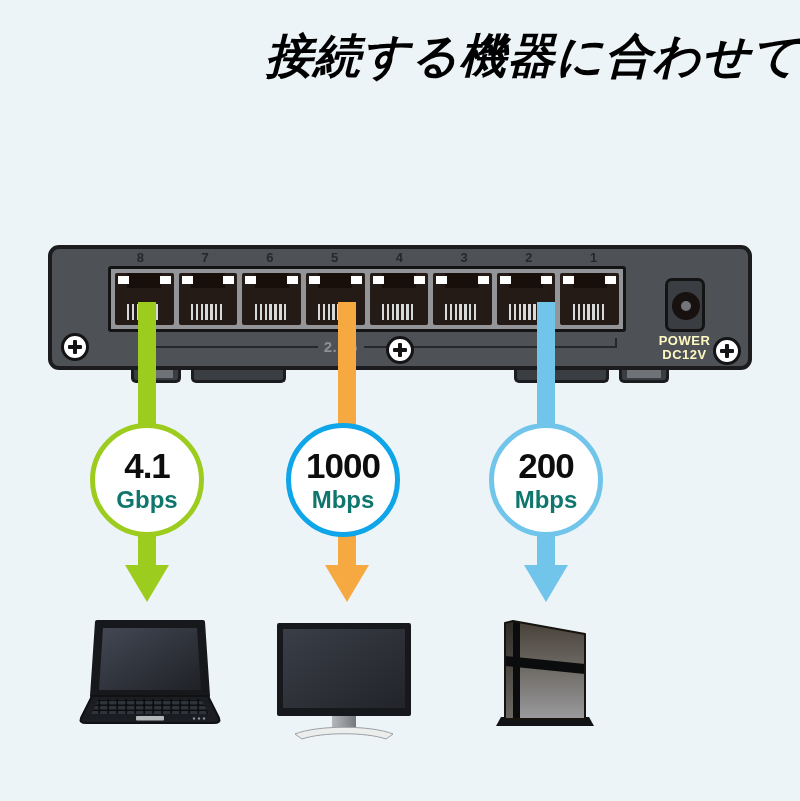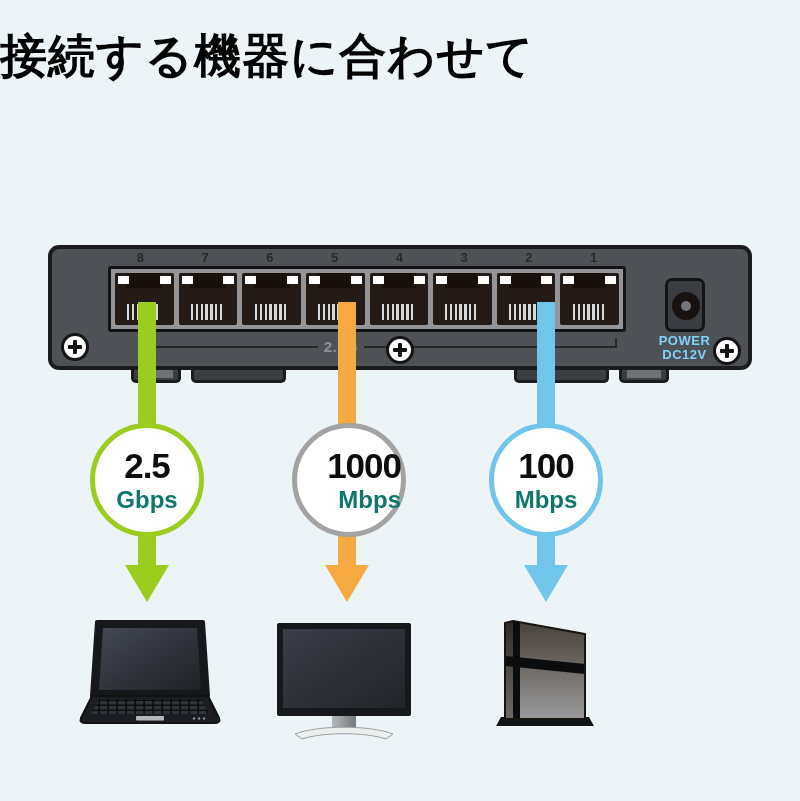--- a/index.html
+++ b/index.html
@@ -1,22 +1,22 @@
 <!DOCTYPE html>
 <html><head>
 <meta charset="utf-8">
 <style>
   * { margin:0; padding:0; box-sizing:border-box; }
   html,body { width:800px; }
   body { font-family:"Liberation Sans","DejaVu Sans",sans-serif; }
   .page { position:relative; width:800px; height:801px; background:#ecf4f7; overflow:hidden; }
 
   
-  .title { position:absolute; top:26px; left:0; width:800px; text-align:left;
-           font-size:47px; line-height:59px; font-weight:700; color:#000; letter-spacing:1px; }
+  .title { position:absolute; top:26px; left:0; width:800px; text-align:right;
+           font-size:47px; line-height:59px; font-weight:700; color:#000; letter-spacing:1px;font-style:italic; }
 
   
   .switch { position:absolute; left:48px; top:245px; width:704px; height:125px;
             background:#4e5156; border:4px solid #1c1c1e; border-radius:11px; z-index:1; }
   .port-numbers { position:absolute; left:56px; top:1px; width:518px; height:16px;
                   display:flex; font-size:13px; font-weight:700; color:#26282b; }
   .port-numbers span { flex:1; text-align:center; }
   .ports-panel { position:absolute; left:56px; top:17px; width:518px; height:66px;
                  background:#939598; border:3px solid #141414; border-radius:3px;
                  display:flex; gap:5px; padding:4px; }
@@ -47,21 +47,21 @@
   .screw.s-middle { left:334px; top:87px; }
   .screw.s-right  { left:661px; top:88px; }
 
   .dc-jack { position:absolute; left:613px; top:29px; width:40px; height:54px;
              background:#3a3d42; border:3px solid #141414; border-radius:7px; }
   .dc-jack .hole { position:absolute; left:4px; top:11px; width:28px; height:28px;
                    border-radius:50%; background:#17120f; }
   .dc-jack .pin  { position:absolute; left:9px; top:9px; width:10px; height:10px;
                    border-radius:50%; background:#74757b; }
   .power-label { position:absolute; left:585px; top:85px; width:95px; text-align:center;
-                 font-size:13px; line-height:14px; font-weight:700; color:#7dd3fc; letter-spacing:.5px; }
+                 font-size:13px; line-height:14px; font-weight:700; color:#fef9c3; letter-spacing:.5px; }
 
   
   .tab { position:absolute; top:366px; height:17px; background:#3a3d42;
          border:3px solid #1c1c1e; border-top:none; border-radius:0 0 5px 5px; z-index:0; }
   .tab .tab-inner { position:absolute; left:5px; right:5px; top:3px; height:9px; background:#6f7277; }
   .tab.t1 { left:131px; width:50px; }
   .tab.t2 { left:191px; width:95px; }
   .tab.t3 { left:514px; width:95px; }
   .tab.t4 { left:619px; width:50px; }
 
@@ -73,21 +73,21 @@
   .c-orange { background:#f7a941; } .h-orange { border-top:37px solid #f7a941; }
   .c-blue   { background:#71c5ea; } .h-blue   { border-top:37px solid #71c5ea; }
   .a1 { left:138px; } .a2 { left:338px; } .a3 { left:537px; }
   .h1 { left:125px; } .h2 { left:325px; } .h3 { left:524px; }
 
   
   .badge { position:absolute; top:423px; width:114px; height:114px; border-radius:50%;
            background:#ffffff; z-index:3; display:flex; flex-direction:column;
            align-items:center; justify-content:center; }
   .badge.b1 { left:90px;  border:5px solid #9ccc1e; }
-  .badge.b2 { left:292px; border:5px solid #a3a3a3;align-items:flex-end; }
+  .badge.b2 { left:286px; border:5px solid #0ea5e9; }
   .badge.b3 { left:489px; border:5px solid #71c5ea; }
   .badge .value { font-size:35px; font-weight:700; color:#0d0d0d; line-height:1; letter-spacing:-1px; }
   .badge .unit  { font-size:24px; font-weight:700; color:#0f766e; line-height:1; margin-top:5px; }
 
   
   .dev { position:absolute; z-index:1; }
   .dev-laptop  { left:73px;  top:616px; }
   .dev-monitor { left:269px; top:616px; }
   .dev-console { left:494px; top:610px; }
 </style>
@@ -194,29 +194,29 @@
   </div>
 
   <div class="shaft c-green a1"></div>
   <div class="head h-green h1"></div>
   <div class="shaft c-orange a2"></div>
   <div class="head h-orange h2"></div>
   <div class="shaft c-blue a3"></div>
   <div class="head h-blue h3"></div>
 
   <div class="badge b1">
-    <div class="value">2.5</div>
+    <div class="value">4.1</div>
     <div class="unit">Gbps</div>
   </div>
   <div class="badge b2">
     <div class="value">1000</div>
     <div class="unit">Mbps</div>
   </div>
   <div class="badge b3">
-    <div class="value">100</div>
+    <div class="value">200</div>
     <div class="unit">Mbps</div>
   </div>
 
   <svg class="dev dev-laptop" width="154" height="118" viewBox="0 0 154 118">
     <defs>
       <linearGradient id="lapScreen" x1="0" y1="0" x2="1" y2="1">
         <stop offset="0" stop-color="#434854"></stop>
           <stop offset="1" stop-color="#1f2126"></stop>
       </linearGradient>
       <pattern id="keys" width="9" height="5" patternUnits="userSpaceOnUse">

